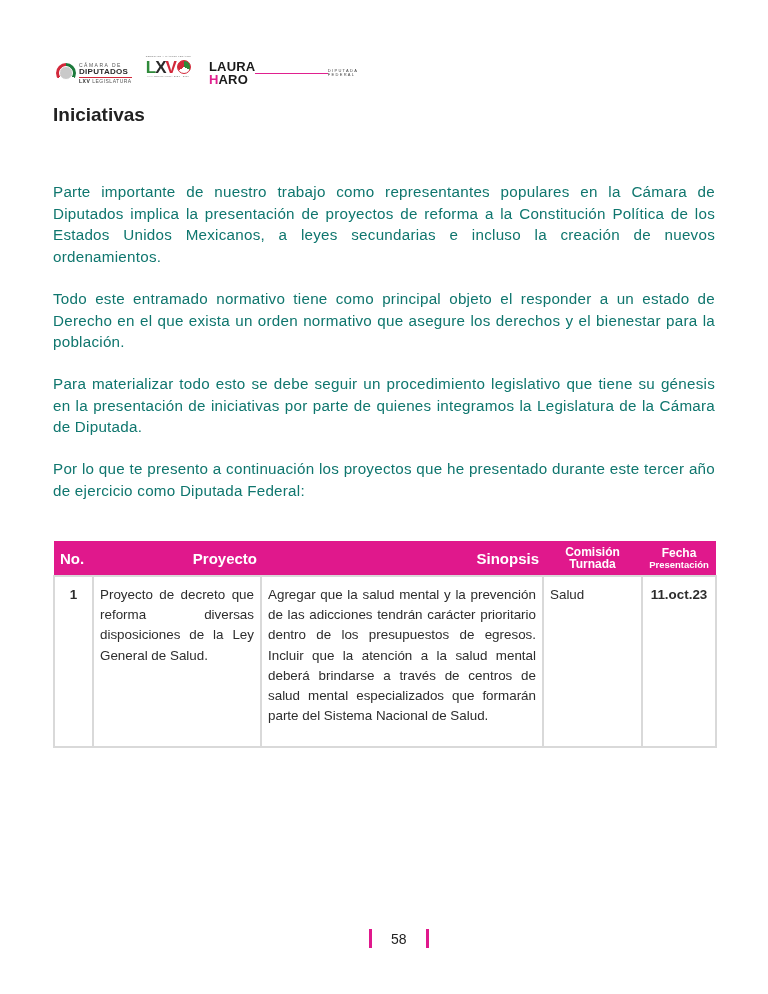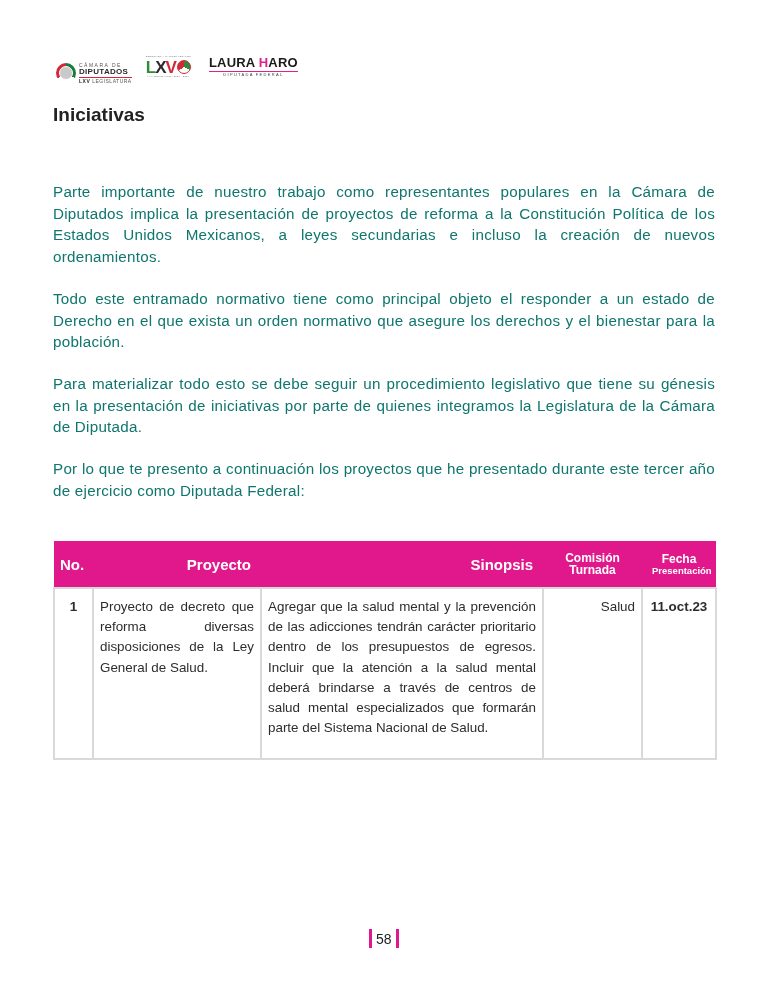--- a/index.html
+++ b/index.html
@@ -17,56 +17,56 @@
   .camara-small { font-size: 5px; letter-spacing: 1.5px; color: #555; }
   .camara-big { font-size: 8px; font-weight: bold; color: #2a2a2a; letter-spacing: 0.3px; }
   .camara-sub { font-size: 5px; color: #555; letter-spacing: 0.5px; border-top: 1px solid #d2283a; margin-top: 1px; padding-top: 1px; }
   .camara-sub b { color: #2a2a2a; }
   .logo-lxv { display: flex; flex-direction: column; align-items: center; line-height: 1; }
   .lxv-top, .lxv-bot { font-size: 2.5px; color: #777; letter-spacing: 0.2px; }
   .lxv-main { font-size: 17px; font-weight: bold; letter-spacing: -1px; display: flex; align-items: center; }
   .lxv-l { color: #2f8a3a; } .lxv-x { color: #2a2a2a; } .lxv-v { color: #d2283a; }
   .lxv-circ { width: 12px; height: 12px; border-radius: 50%; border: 1px solid #d2283a; margin-left: 1px;
     background: conic-gradient(#2f8a3a 0 33%, #fff 33% 66%, #d2283a 66% 100%); }
-  .logo-laura { display: flex; flex-direction: column; align-items: center; line-height: 1; margin-left: 4px; }
+  .logo-laura { display: flex; align-items: center; line-height: 1; margin-left: 4px; }
   .laura-name { font-size: 13px; font-weight: bold; color: #1a1a1a; letter-spacing: 0.2px; }
   .laura-name .h { color: #e0208f; }
   .laura-line { width: 100%; height: 1px; background: #e0208f; margin: 2px 0 1px; }
   .laura-sub { font-size: 4px; letter-spacing: 1.3px; color: #444; }
 
   
   .title { position: absolute; top: 104px; left: 53px; font-size: 19px; font-weight: bold; color: #222; margin: 0; }
 
   
   .body-text { position: absolute; left: 53px; width: 662px; font-size: 15.2px; line-height: 21.5px;
     text-align: justify; color: #0f766e; margin: 0; letter-spacing: 0.25px; }
   .p1 { top: 181px; } .p2 { top: 288px; } .p3 { top: 373px; } .p4 { top: 458px; }
 
   
   table.iniciativas { position: absolute; top: 541px; left: 53px; width: 662px; border-collapse: collapse; table-layout: fixed; }
-  table.iniciativas th { background: #e0188c; color: #fff; font-weight: bold; height: 26px; padding: 10px; border: none; line-height: 1; }
+  table.iniciativas th { background: #e0188c; color: #fff; font-weight: bold; height: 26px; padding: 4px; border: none; line-height: 1; }
   .th-no { font-size: 15px; text-align: left; padding-left: 6px !important; }
   .th-big { font-size: 15px; text-align: right; }
   .th-com { font-size: 12px; }
   .th-com span, .th-fecha span { display: block; }
   .th-fecha .l1 { font-size: 12px; }
   .th-fecha .l2 { font-size: 9.5px; margin-top: 1px; }
   table.iniciativas td { border: 2px solid #d9d9d9; vertical-align: top; font-size: 13.4px; line-height: 20.2px;
     color: #2d2d2d; padding: 8px 6px 20px 6px; }
   td.c-no { text-align: center; font-weight: bold; font-size: 15px; }
   td.c-proy, td.c-sin { text-align: justify; }
   td.c-proy { padding-right: 11px; }
   td.c-sin { padding-left: 9px; padding-right: 9px; }
-  td.c-com { text-align: right; }
+  td.c-com { text-align: left; }
   td.c-fecha { text-align: center; font-weight: bold; }
 
   
   .page-num { position: absolute; top: 929px; left: 369px; display: flex; align-items: center; font-size: 14px; color: #222; }
   .bar { width: 3px; height: 19px; background: #e0188c; }
-  .page-num span.num { padding: 0 4px; }
+  .page-num span.num { padding: 0 19px; }
 </style>
 </head>
 <body>
 
 <div class="logos">
   <div class="logo-camara">
     <div class="seal"></div>
     <div class="camara-text">
       <span class="camara-small">CÁMARA DE</span>
       <span class="camara-big">DIPUTADOS</span>

